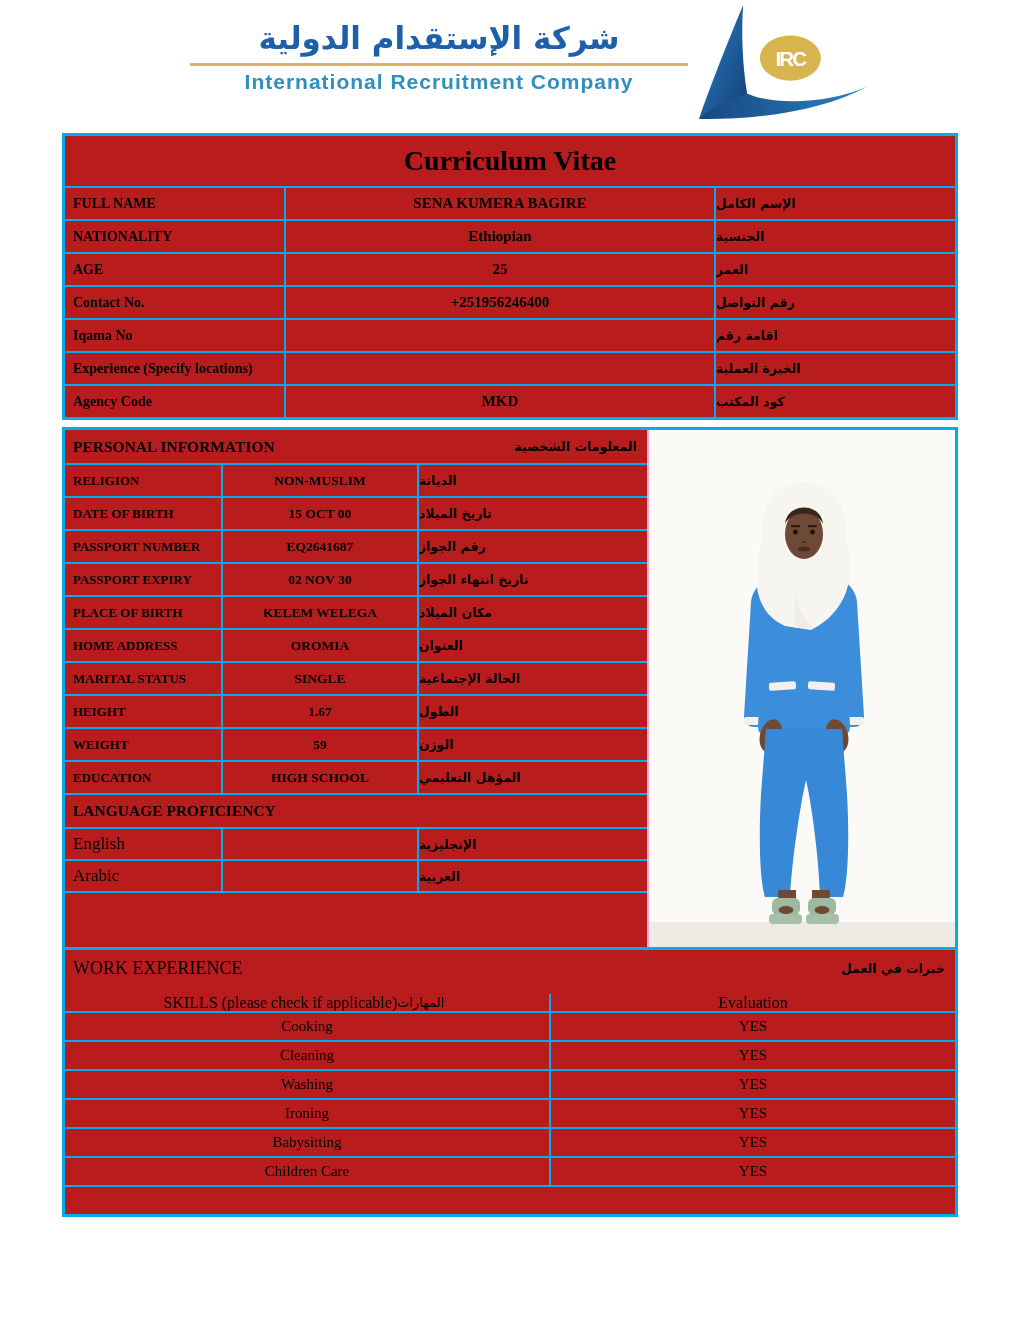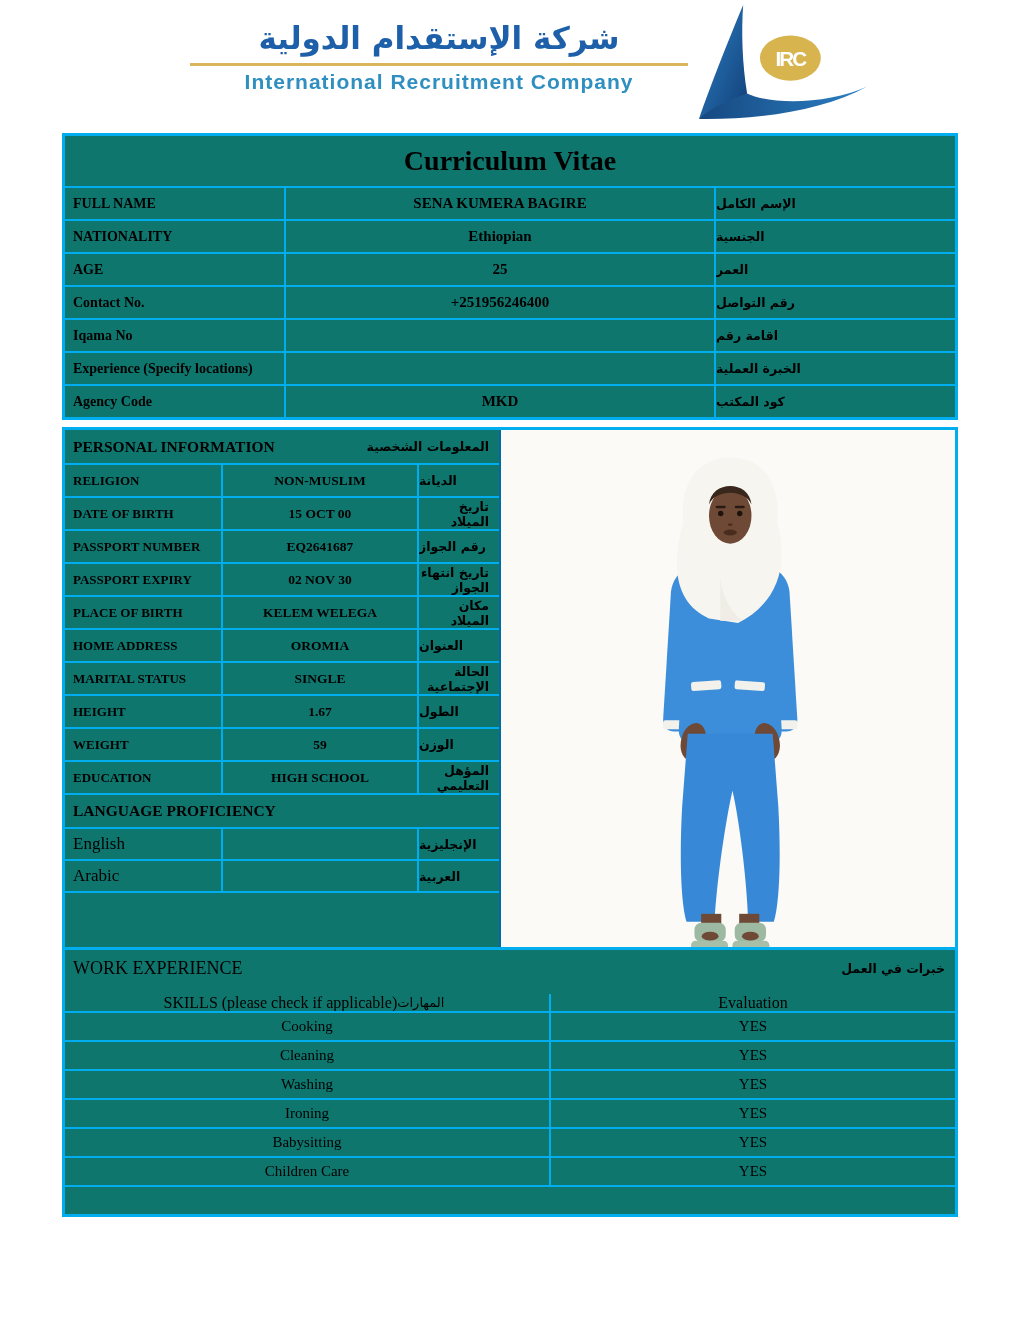--- a/index.html
+++ b/index.html
@@ -10,40 +10,40 @@
   .brand{position:absolute;left:188px;top:14px;width:502px;text-align:center;}
   .brand-ar{font-family:"DejaVu Sans",sans-serif;font-weight:bold;color:#1D5FA9;
             font-size:31px;line-height:1.55;direction:rtl;white-space:nowrap;}
   .brand-line{height:3px;background:#D9B65C;margin:1px 2px 4px 2px;}
   .brand-en{font-family:"Liberation Sans",sans-serif;font-weight:bold;color:#2E8FC0;
             font-size:21px;letter-spacing:1px;white-space:nowrap;}
   .logo{position:absolute;left:697px;top:2px;width:172px;height:122px;}
 
   
   .tbl{position:absolute;left:62px;width:896px;box-sizing:border-box;
-       border:3px solid #00AEEF;background:#0f766e;}
+       border:3px solid #00AEEF;background:#b91c1c;}
   .bb{border-bottom:2px solid #00AEEF;}
   .br{border-right:2px solid #00AEEF;}
   .cell{display:flex;align-items:center;box-sizing:border-box;overflow:hidden;}
   .lft{justify-content:flex-start;padding-left:8px;}
   .ctr{justify-content:center;text-align:center;}
   .rgt{justify-content:flex-end;padding-right:10px;direction:rtl;}
   .ar{font-family:"DejaVu Sans",sans-serif;font-weight:bold;font-size:12.5px;}
 
   
   .cv-table{top:133px;}
   .cv-title{height:50px;display:flex;align-items:center;justify-content:center;
             font-size:28px;font-weight:bold;}
   .cv-row{height:31px;display:grid;grid-template-columns:221px 430px 1fr;}
   .cv-row .lbl{font-weight:bold;font-size:14px;}
   .cv-row .val{font-weight:bold;font-size:15px;}
 
   
   .personal{top:427px;height:523px;display:flex;}
-  .p-left{width:436px;border-right:2px solid #0369a1;display:flex;flex-direction:column;box-sizing:border-box;}
+  .p-left{width:584px;border-right:2px solid #f9a8d4;display:flex;flex-direction:column;box-sizing:border-box;}
   .p-header{height:33px;display:flex;align-items:center;justify-content:space-between;
             padding:0 10px 0 8px;}
   .p-header .en{font-weight:bold;font-size:15.5px;}
   .p-row{height:31px;display:grid;grid-template-columns:158px 196px 1fr;flex:0 0 auto;}
   .p-row .lbl{font-weight:bold;font-size:13px;}
   .p-row .val{font-weight:bold;font-size:13.5px;}
   .p-lang-hdr{height:32px;display:flex;align-items:center;padding-left:8px;
               font-weight:bold;font-size:15.5px;flex:0 0 auto;}
   .p-lang-row{height:30px;display:grid;grid-template-columns:158px 196px 1fr;flex:0 0 auto;}
   .p-lang-row .lbl{font-size:17px;}

